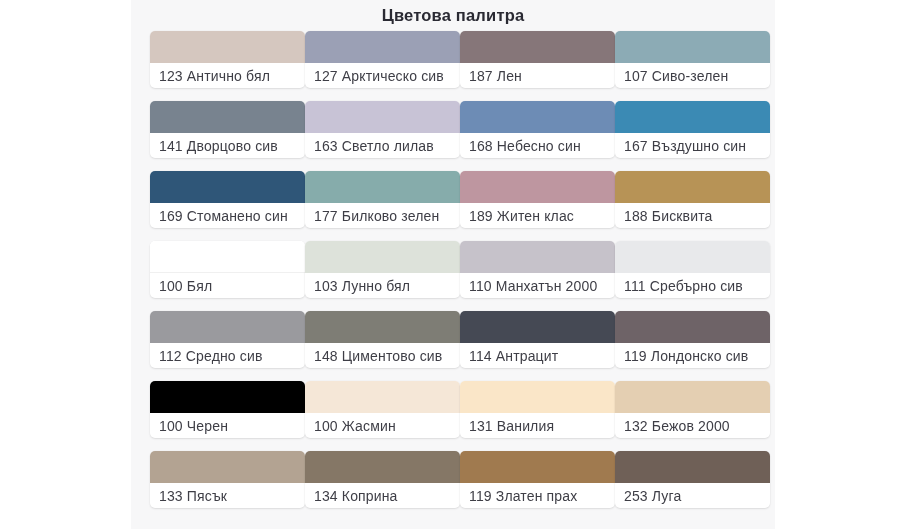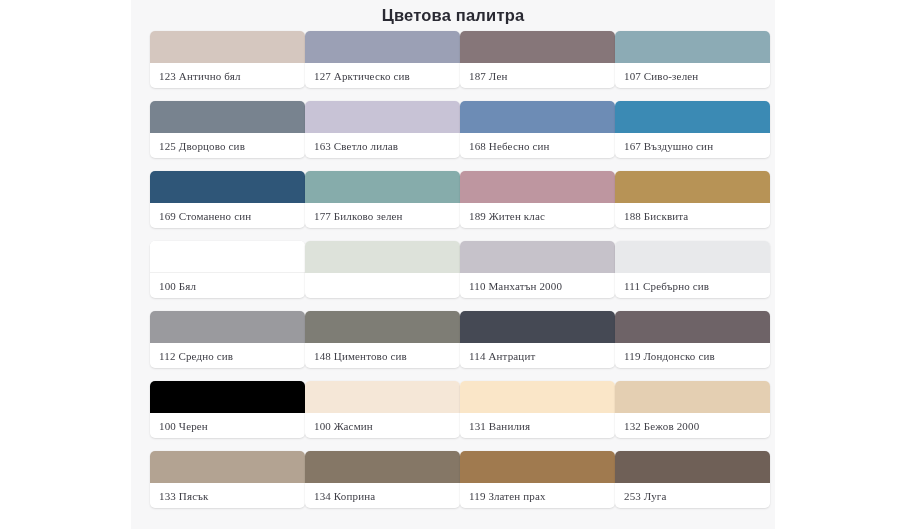--- a/index.html
+++ b/index.html
@@ -63,25 +63,24 @@
   .swatch-color {
     height: 32px;
     width: 100%;
     flex: none;
   }
   .swatch-label {
     flex: 1;
     display: flex;
     align-items: center;
     padding-left: 9px;
-    font-size: 11px;
+    font-size: 14px;
     color: #3e3e46;
     letter-spacing: 0.15px;
     white-space: nowrap;
-    font-family: Liberation Serif, serif;
   }
   .swatch-card.is-white .swatch-color {
     border-bottom: 1px solid #f0f0f0;
     box-sizing: border-box;
   }
 </style>
 </head>
 <body>
 
 <div id="page">
@@ -99,21 +98,21 @@
         <div class="swatch-card">
           <div class="swatch-color" style="background: rgb(134, 118, 121);"></div>
           <div class="swatch-label">187 Лен</div>
         </div>
         <div class="swatch-card">
           <div class="swatch-color" style="background: rgb(140, 171, 181);"></div>
           <div class="swatch-label">107 Сиво-зелен</div>
         </div>
         <div class="swatch-card">
           <div class="swatch-color" style="background: rgb(120, 131, 143);"></div>
-          <div class="swatch-label">125 Дворцово сив</div>
+          <div class="swatch-label">141 Дворцово сив</div>
         </div>
         <div class="swatch-card">
           <div class="swatch-color" style="background: rgb(200, 195, 214);"></div>
           <div class="swatch-label">163 Светло лилав</div>
         </div>
         <div class="swatch-card">
           <div class="swatch-color" style="background: rgb(109, 140, 181);"></div>
           <div class="swatch-label">168 Небесно син</div>
         </div>
         <div class="swatch-card">
@@ -135,20 +134,21 @@
         <div class="swatch-card">
           <div class="swatch-color" style="background: rgb(183, 147, 86);"></div>
           <div class="swatch-label">188 Бисквита</div>
         </div>
         <div class="swatch-card is-white">
           <div class="swatch-color" style="background: rgb(255, 255, 255);"></div>
           <div class="swatch-label">100 Бял</div>
         </div>
         <div class="swatch-card">
           <div class="swatch-color" style="background: rgb(221, 226, 218);"></div>
+          <div class="swatch-label">103 Лунно бял</div>
         </div>
         <div class="swatch-card">
           <div class="swatch-color" style="background: rgb(198, 194, 202);"></div>
           <div class="swatch-label">110 Манхатън 2000</div>
         </div>
         <div class="swatch-card">
           <div class="swatch-color" style="background: rgb(232, 233, 235);"></div>
           <div class="swatch-label">111 Сребърно сив</div>
         </div>
         <div class="swatch-card">

